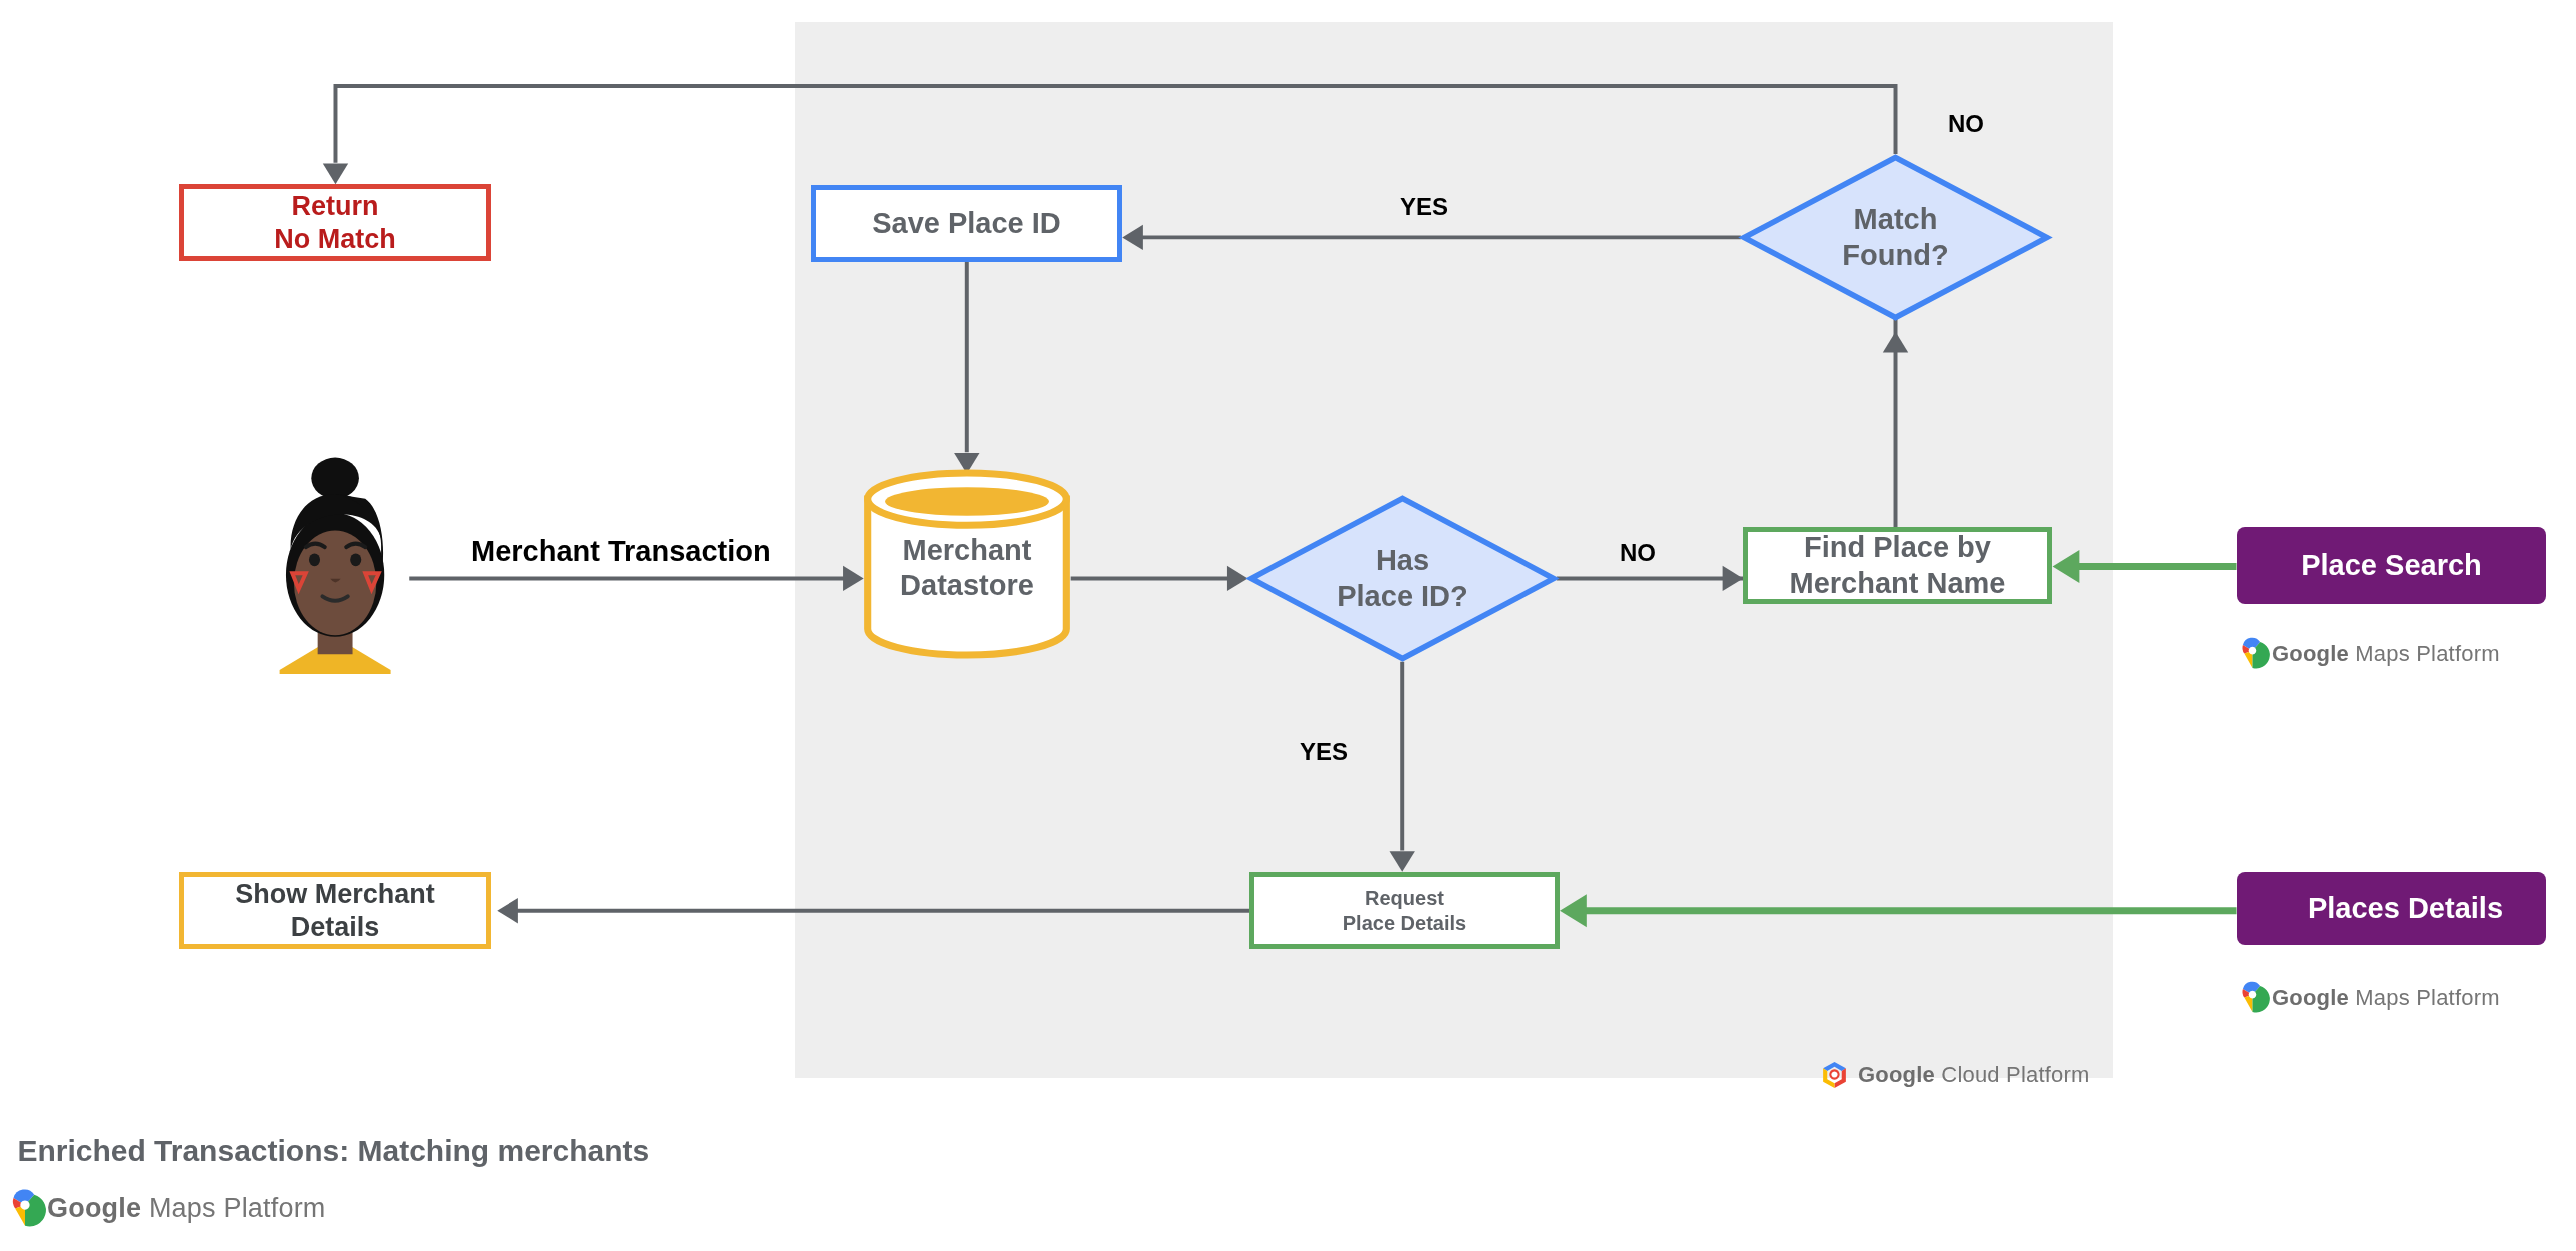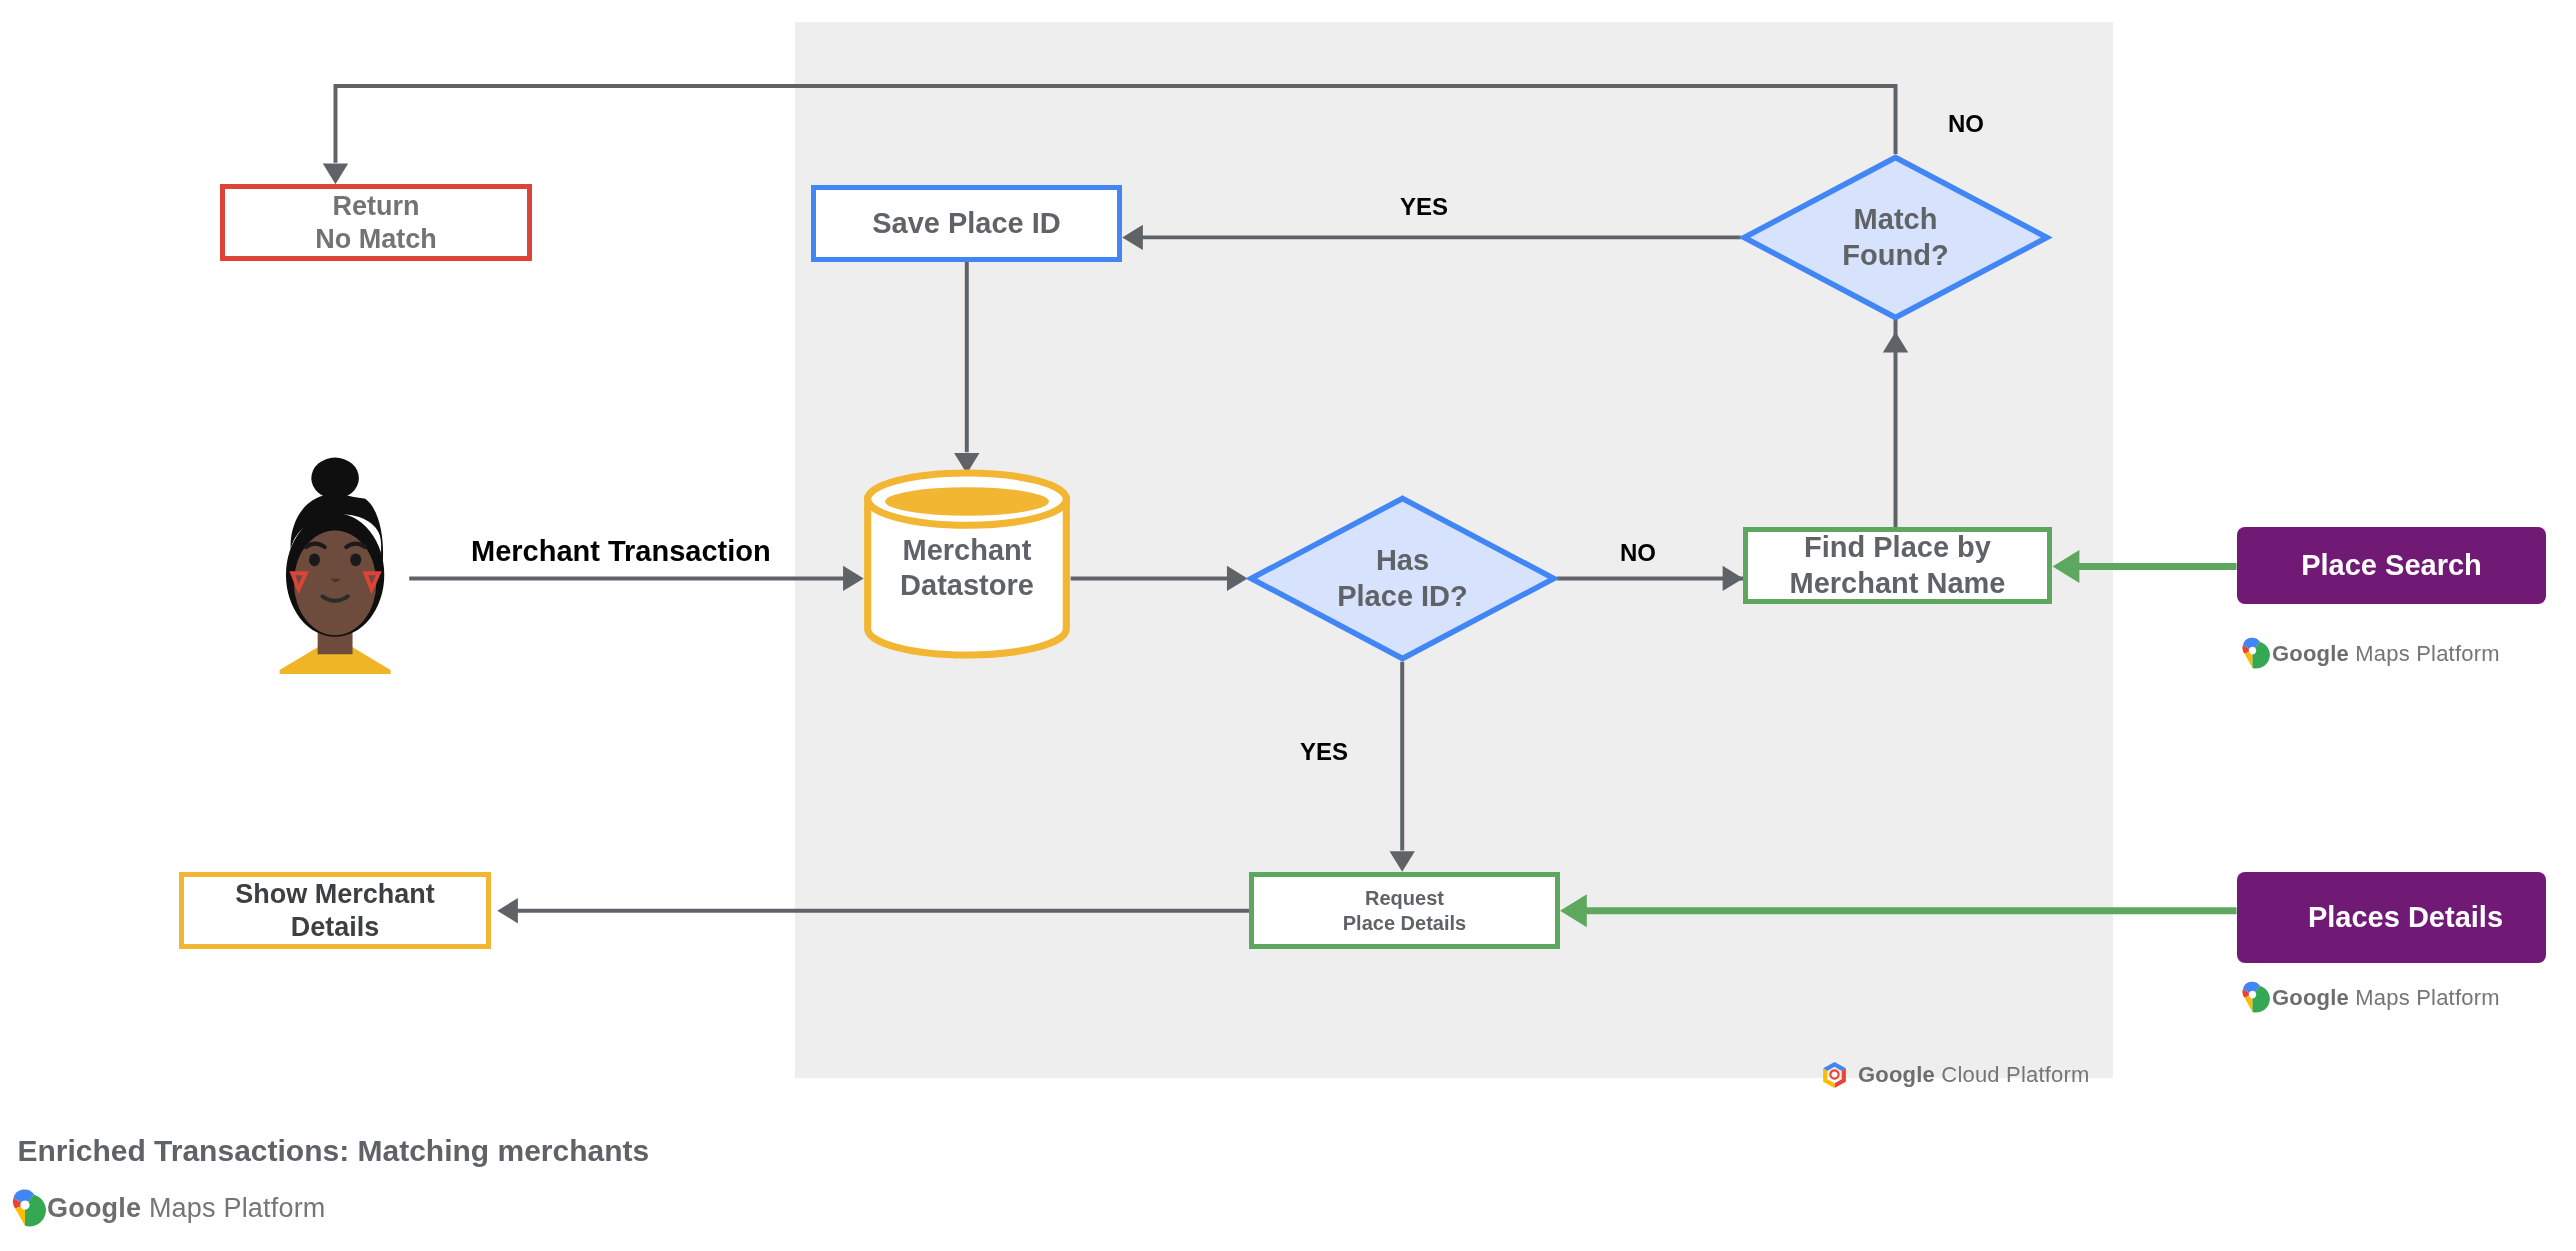--- a/index.html
+++ b/index.html
@@ -8,21 +8,21 @@
 
   #stage{position:absolute;left:0;top:0;width:2576px;height:1252px;}
 
   .panel{position:absolute;background:#eeeeee;}
 
   
   .node{position:absolute;box-sizing:border-box;display:flex;
         align-items:center;justify-content:center;text-align:center;
         color:#5f6368;font-weight:bold;line-height:1.22;}
   .node.outline{background:#ffffff;}
-  .node.red{border:5.6px solid #db4437;color:#737373;margin-left:41px;}
+  .node.red{border:5.6px solid #db4437;color:#b91c1c;}
   .node.blue{border:5.6px solid #4285f4;}
   .node.green{border:5.6px solid #5da85e;}
   .node.amber{border:5.6px solid #f2b632;color:#3c4043;}
   .node.solidgreen{background:#701a75;color:#ffffff;border-radius:8px;}
 
   
   .diamond{position:absolute;}
   .diamond .dlabel{position:absolute;left:0;top:0;width:100%;height:100%;
         display:flex;align-items:center;justify-content:center;text-align:center;
         color:#5f6368;font-weight:bold;line-height:1.22;font-size:29px;}
@@ -89,21 +89,21 @@
     </div>
     <div class="node outline green" style="font-size: 20px; left: 1249px; top: 872px; width: 311px; height: 77px;">
       <div>Request<br>Place Details</div>
     </div>
     <div class="node outline amber" style="font-size: 27px; left: 179px; top: 872px; width: 312px; height: 77px;">
       <div>Show Merchant<br>Details</div>
     </div>
     <div class="node solidgreen" style="font-size: 29px; left: 2237px; top: 527px; width: 309px; height: 77px;">
       <div>Place Search</div>
     </div>
-    <div class="node solidgreen" style="font-size: 29px; left: 2237px; top: 872px; width: 309px; height: 91px; padding-left: 28px;">
+    <div class="node solidgreen" style="font-size: 29px; left: 2237px; top: 872px; width: 309px; height: 73px; padding-left: 28px;">
       <div>Places Details</div>
     </div>
     <div class="diamond" style="left: 1741px; top: 154px; width: 309px; height: 167px;">
       <svg width="309" height="167" viewBox="0 0 390 210">
         <polygon points="195,4 386,105 195,206 4,105" fill="#d7e3fc" stroke="#4285f4" stroke-width="7" stroke-linejoin="miter"></polygon>
       </svg>
       <div class="dlabel">
         <div>Match<br>Found?</div>
       </div>
     </div>

